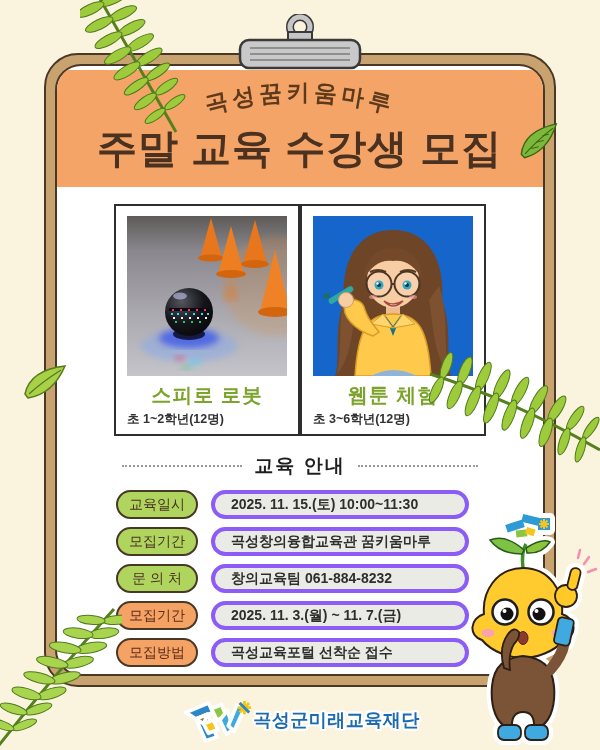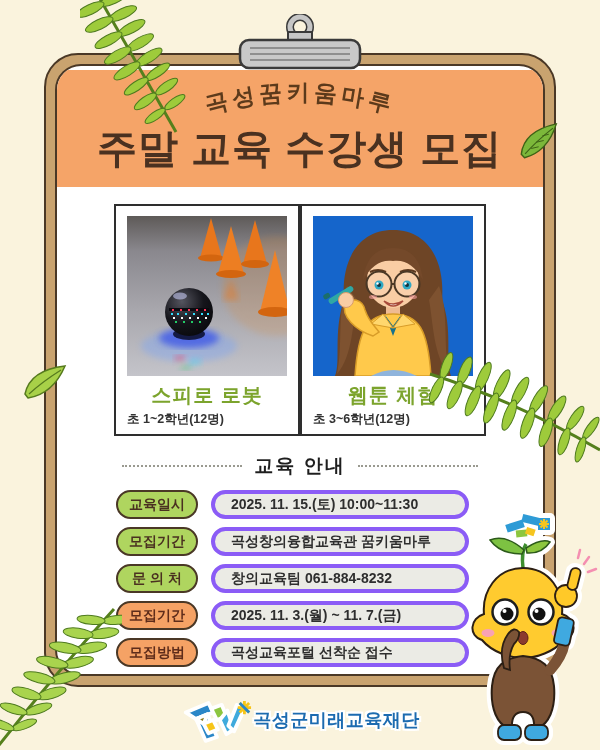--- a/index.html
+++ b/index.html
@@ -32,21 +32,21 @@
 
   
   .section-head{display:flex;align-items:center;justify-content:center;gap:12px;margin-top:17px;}
   .dotline{width:120px;height:0;border-top:2px dotted #9A9A90;}
   .section-title{font-size:19px;font-weight:800;color:#1E1E1E;letter-spacing:2px;}
 
   .info-rows{margin:11px 0 0 59px;display:flex;flex-direction:column;gap:8px;}
   .info-row{display:flex;align-items:center;gap:13px;height:29px;}
   .pill{box-sizing:border-box;width:82px;height:29px;border:2px solid #4A3826;
         border-radius:15px;display:flex;align-items:center;justify-content:center;
-        font-size:14px;font-weight:700;color:#4A3120;}
+        font-size:14px;font-weight:400;color:#4A3120;}
   .pill.green{background:#AFD55F;}
   .pill.orange{background:#F5A265;color:#5E2C1A;}
   .value-box{box-sizing:border-box;width:258px;height:29px;background:#EBEBE5;
         border:4px solid #8b5cf6;border-radius:15px;display:flex;align-items:center;
         padding-left:16px;font-size:14px;font-weight:bold;color:#2E2E2E;white-space:nowrap;}
 
   
   .footer{position:absolute;left:0;top:697px;width:100%;display:flex;align-items:center;
         justify-content:center;gap:1px;z-index:3;}
   .footer-text{font-size:18px;font-weight:800;color:#1C6BB0;letter-spacing:.5px;

